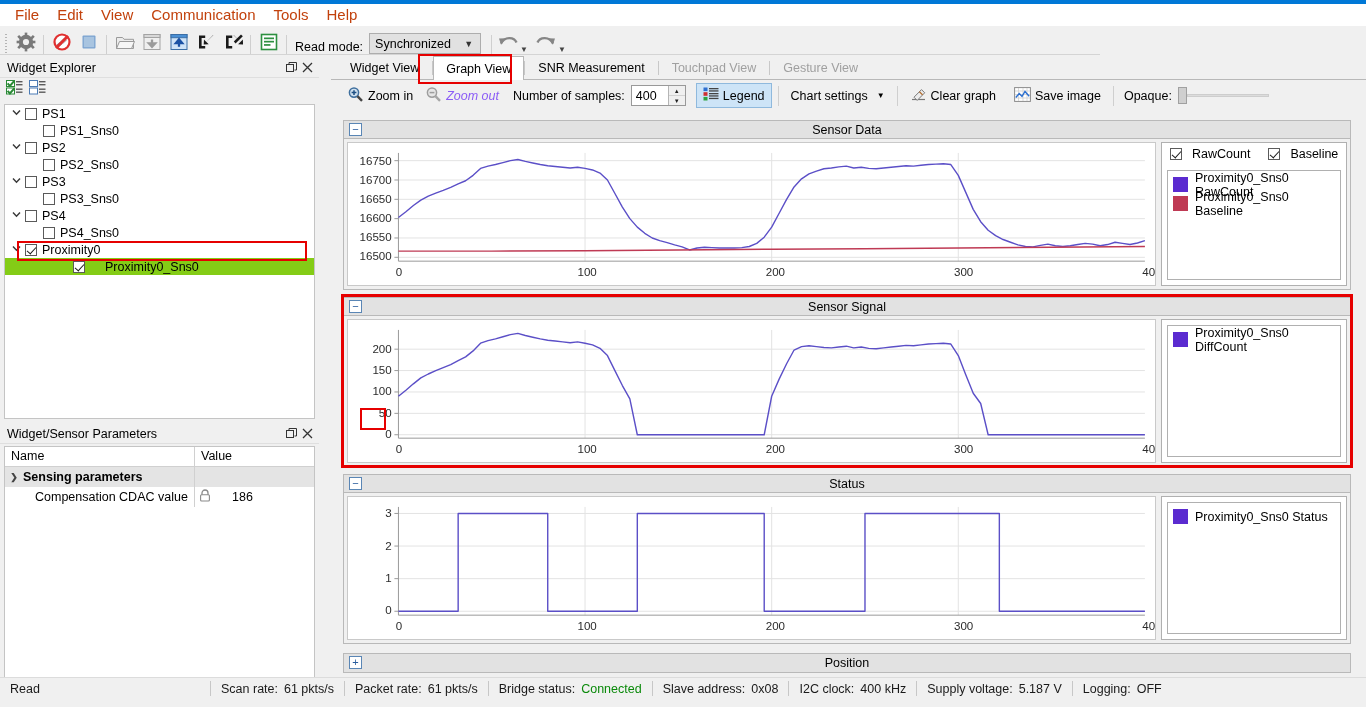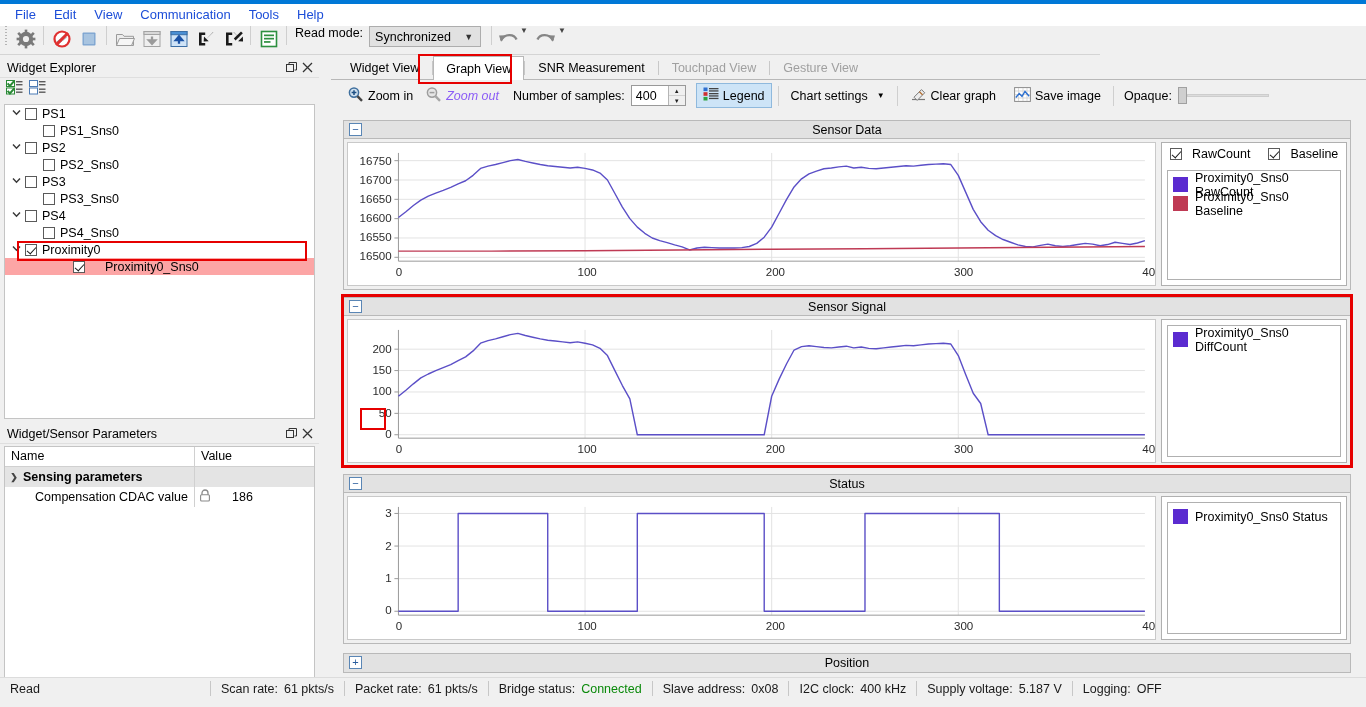--- a/index.html
+++ b/index.html
@@ -20,29 +20,29 @@
     background: #0078d7;
   }
 
   
   .menubar {
     position: absolute; left: 0; top: 4px; width: 1366px; height: 22px;
     background: #ffffff;
     display: flex; align-items: center; padding-left: 6px;
   }
   .menu-item {
-    padding: 6px 9px; font-size: 13px; color: #1d4ed8; cursor: default; line-height: 14px;
+    padding: 6px 9px; font-size: 15px; color: #c2410c; cursor: default; line-height: 14px;
   }
 
   
   .toolbar {
     position: absolute; left: 0; top: 26px; width: 1100px; height: 29px;
     background: #f0f0f0;
     border-bottom: 1px solid #d4d4d4;
-    display: flex; align-items: flex-start;
+    display: flex; align-items: flex-end;
   }
   .grip { width: 7px; height: 20px; margin: 0 2px 0 3px;
     background-image: repeating-linear-gradient(to bottom, #b4b4b4 0 1px, transparent 1px 3px);
     background-size: 2px 100%; background-repeat: no-repeat; background-position: 2px 0; }
   .tb-btn { width: 27px; height: 25px; display:flex; align-items:center; justify-content:center; }
   .tb-sep { width: 1px; height: 19px; background: #cfcfcf; margin: 0 4px; }
   .tb-label { font-size: 12.5px; margin: 0 6px 0 4px; }
 
   .combo {
     height: 21px; min-width: 112px; background: #e1e1e1;
@@ -104,21 +104,21 @@
 
   #widget-explorer {
     position: absolute; left: 0; top: 58px; width: 319px; height: 365px; background: #f0f0f0;
   }
   .we-toolbar { height: 22px; display:flex; align-items:center; gap: 6px; padding-left: 6px; background:#f0f0f0;}
   .we-tree {
     position: absolute; left: 4px; top: 46px; width: 311px; height: 315px;
     background: #fff; border: 1px solid #c4c4c4; overflow: hidden;
   }
   .tnode { display:flex; align-items:center; height: 17px; font-size: 12.5px; padding-left: 2px; }
-  .tnode.sel { background: #fca5a5; gap: 15px; }
+  .tnode.sel { background: #84cc16; gap: 15px; }
   .twist { width: 18px; text-align:center; font-size: 9px; color:#444; }
   .cbox {
     width: 12px; height: 12px; border: 1px solid #5a5a5a; background: #fff;
     margin-right: 5px; position: relative; flex: 0 0 auto;
   }
   .cbox.checked::after {
     content: ""; position: absolute; left: 3px; top: 0px; width: 4px; height: 8px;
     border: solid #1c1c1c; border-width: 0 1.6px 1.6px 0; transform: rotate(42deg);
   }
   .indent { width: 18px; flex: 0 0 auto; }

